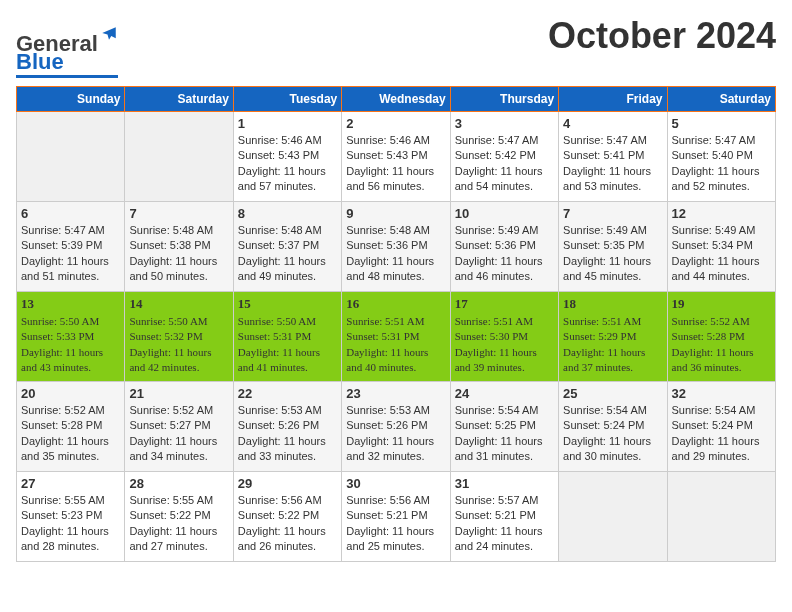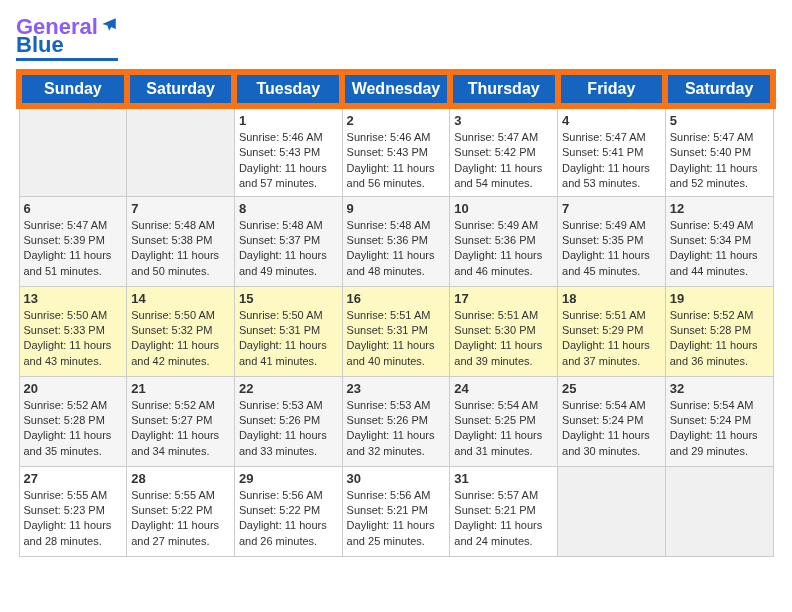--- a/index.html
+++ b/index.html
@@ -22,21 +22,21 @@
       align-items: flex-start;
     }
     .logo-text {
       display: flex;
       align-items: center;
       font-size: 22px;
       font-weight: bold;
       color: #333;
       line-height: 1;
     }
-    .logo-general { color: #8b5cf6; }
+    .logo-general { color: #404040; margin-top: 17px; }
     .logo-blue { color: #1565C0; }
     .logo-bird {
       width: 18px;
       height: 18px;
       margin-left: 2px;
       margin-top: -4px;
     }
     .logo-underline {
       width: 100%;
       height: 3px;
@@ -59,24 +59,24 @@
     .calendar {
       width: 100%;
       border-collapse: collapse;
       margin-top: 8px;
       font-size: 10.5px;
     }
     .calendar th {
       background: #1565C0;
       color: #fff;
       padding: 5px 4px;
-      text-align: center;
-      font-size: 16px;
-      font-weight: bold;
-      border: 6px solid #f97316;
+      text-align: right;
+      font-size: 12px;
+      font-weight: bold;
+      border: 1px solid #f97316;
     }
     .calendar td {
       border: 1px solid #ccc;
       vertical-align: top;
       padding: 4px 4px;
       width: calc(100%/7);
       min-height: 70px;
       height: 90px;
     }
     .day-number {
@@ -106,20 +106,21 @@
         <svg class="logo-bird" viewBox="0 0 24 24" fill="#1565C0">
           <path d="M21 3L3 10.5l7 2 2 7 3-5 6 3z"></path>
         </svg>
       </div>
       <div class="logo-text" style="margin-top:-4px;">
         <span class="logo-blue">Blue</span>
       </div>
       <div class="logo-underline"></div>
     </div>
     <div class="title-section">
+      <div class="calendar-title">October 2024</div>
     </div>
   </div>
 
   <table class="calendar">
     <thead>
       <tr>
         <th>Sunday</th>
         <th>Saturday</th>
         <th>Tuesday</th>
         <th>Wednesday</th>
@@ -176,21 +177,21 @@
           </td>
           <td>
             <span class="day-number">7</span>
             <div class="day-info">Sunrise: 5:49 AM<br>Sunset: 5:35 PM<br>Daylight: 11 hours and 45 minutes.</div>
           </td>
           <td>
             <span class="day-number">12</span>
             <div class="day-info">Sunrise: 5:49 AM<br>Sunset: 5:34 PM<br>Daylight: 11 hours and 44 minutes.</div>
           </td>
         </tr>
-        <tr style="background: #fef9c3;">
+        <tr style="background: #84cc16; font-family: Liberation Serif, serif;">
           <td>
             <span class="day-number">13</span>
             <div class="day-info">Sunrise: 5:50 AM<br>Sunset: 5:33 PM<br>Daylight: 11 hours and 43 minutes.</div>
           </td>
           <td>
             <span class="day-number">14</span>
             <div class="day-info">Sunrise: 5:50 AM<br>Sunset: 5:32 PM<br>Daylight: 11 hours and 42 minutes.</div>
           </td>
           <td>
             <span class="day-number">15</span>

